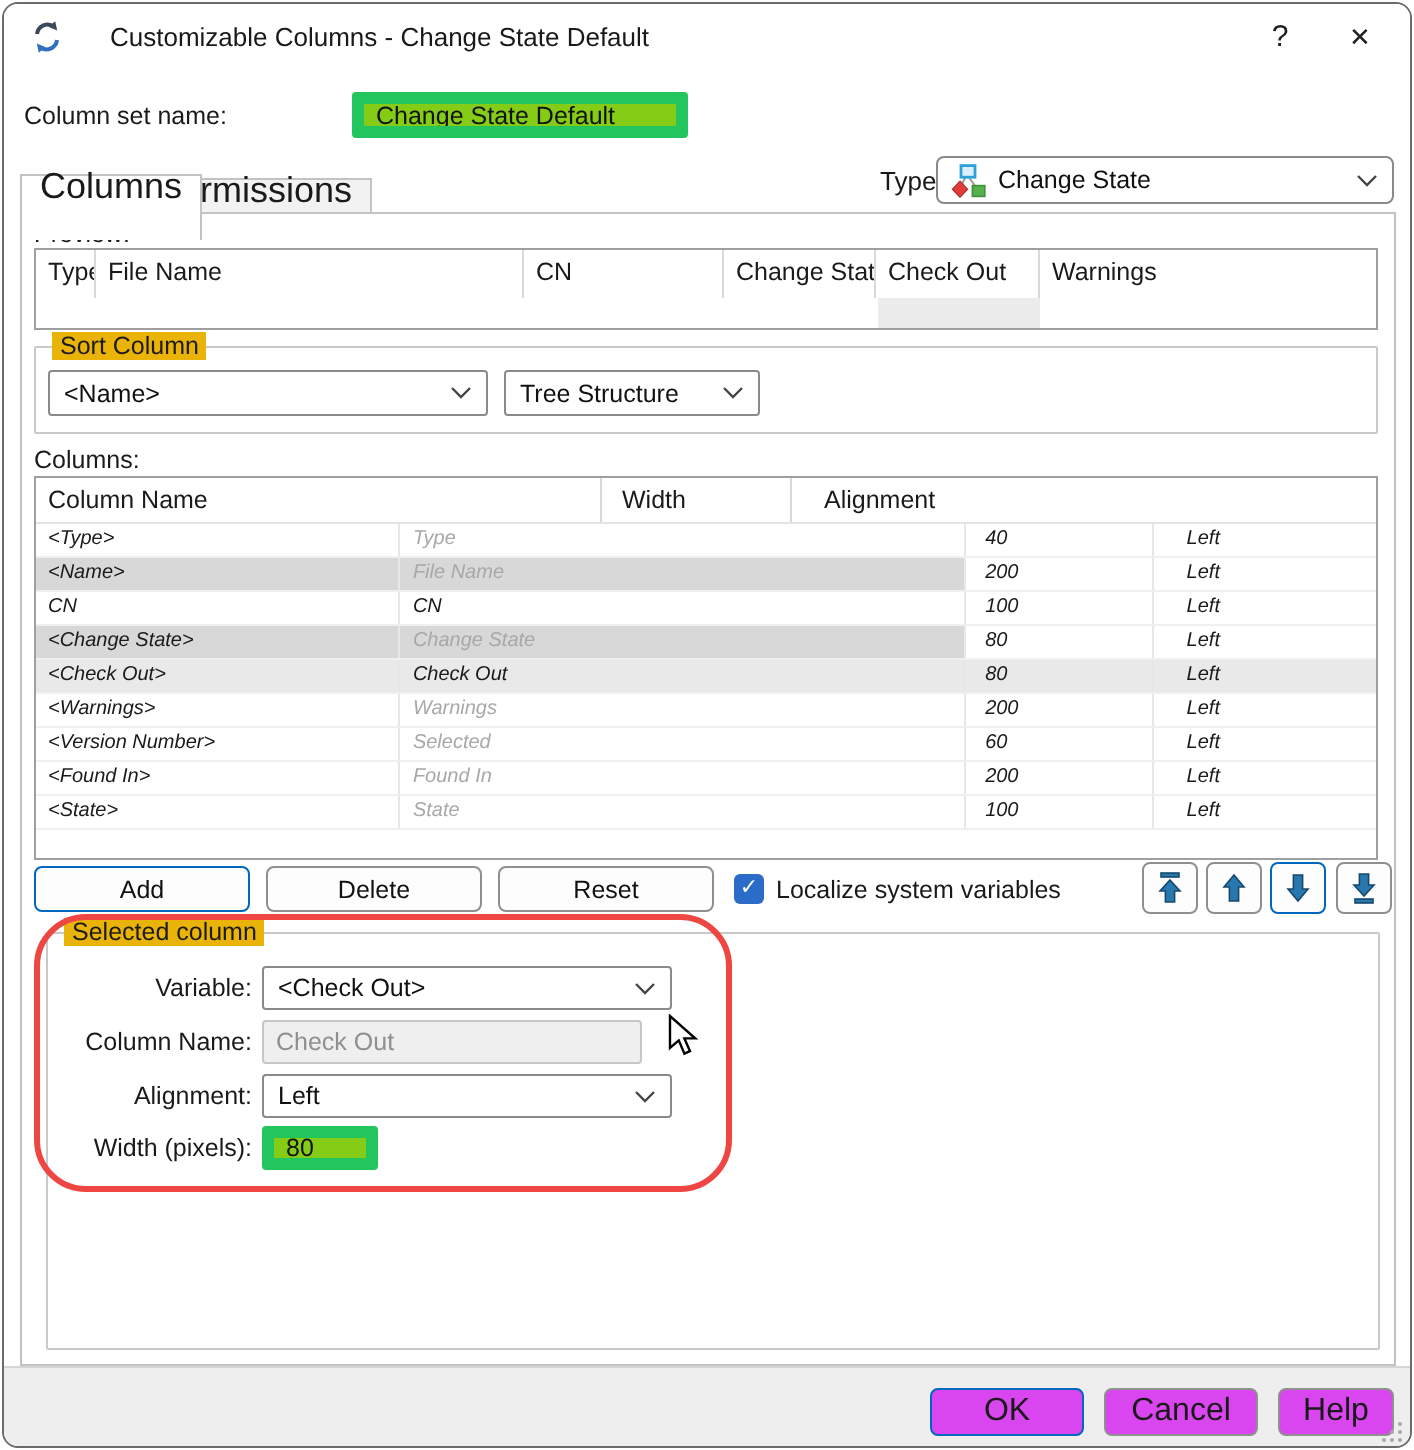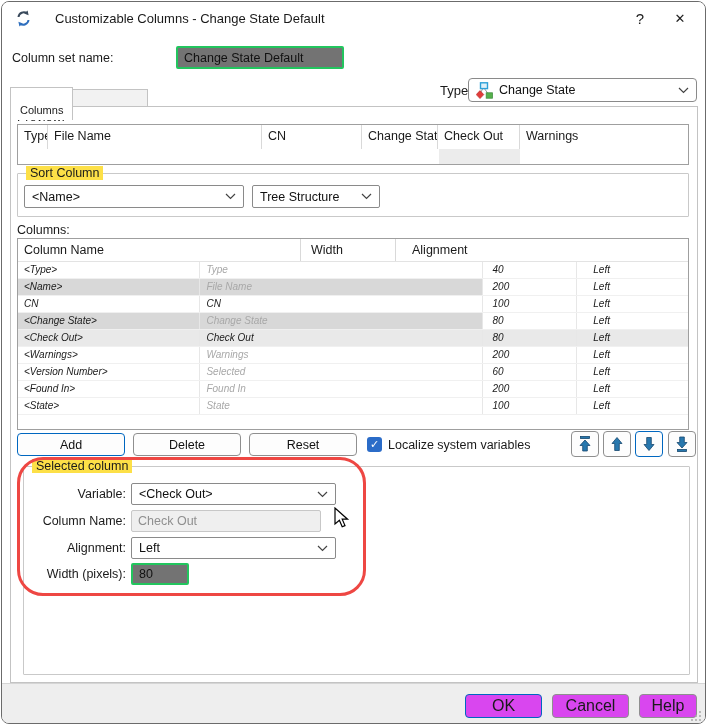--- a/index.html
+++ b/index.html
@@ -11,37 +11,37 @@
   }
   
   .titlebar { position:absolute; left:0; top:0; width:100%; height:33px; background:#fff; display:flex; align-items:center; }
   .titlebar .appicon { margin-left:13px; width:17px; height:17px; }
   .titlebar .title { margin-left:23px; font-size:13px; color:#191919; }
   .cap-btn { position:absolute; top:0; width:34px; height:32px; display:flex; align-items:center; justify-content:center; font-size:14px; color:#202020; cursor:default; }
   .cap-help { right:48px; font-size:15px; }
   .cap-close { right:8px; font-size:13px; }
   
   .lbl { position:absolute; white-space:nowrap; }
-  .txtbox { position:absolute; border:2px solid #22c55e; border-radius:2px; background:#737373; font-family:"Liberation Sans",sans-serif; font-size:12.5px; padding:0 6px; color:#111; }
+  .txtbox { position:absolute; border:6px solid #22c55e; border-radius:2px; background:#84cc16; font-family:"Liberation Sans",sans-serif; font-size:12.5px; padding:0 6px; color:#111; }
   .combo { position:absolute; border:1px solid #8a8a8a; border-radius:3px; background:#fff; display:flex; align-items:center; padding:0 7px; font-size:12.5px; color:#111; }
   .combo .cval { flex:1; white-space:nowrap; overflow:hidden; }
   .combo svg.chev { flex:none; }
   
-  .tab { position:absolute; border:1px solid #c3c3c3; border-bottom:none; background:#f2f2f2; padding:16px 9px; font-size:11px; display:flex; align-items:flex-start; }
+  .tab { position:absolute; border:1px solid #c3c3c3; border-bottom:none; background:#f2f2f2; padding:16px 9px; font-size:18px; display:flex; align-items:flex-end; }
   .tab.active { background:#fff; z-index:3; }
   .tabpage { position:absolute; left:8px; top:104px; width:688px; height:577px; border:1px solid #c3c3c3; background:#fff; z-index:1; }
   
   .pv-box { position:absolute; left:6px; top:17px; width:672px; height:41px; border:1px solid #9f9f9f; background:#fff; }
   .pv-head { display:flex; height:24px; }
   .pv-cell { padding:4px 0 0 6px; font-size:12.5px; border-right:1px solid #d9d9d9; white-space:nowrap; overflow:hidden; }
   .pv-cell.last { border-right:none; flex:1; }
   .pv-selblock { position:absolute; left:421px; top:24px; width:81px; height:15px; background:#ececec; }
   
   .groupbox { position:absolute; border:1px solid #c9c9c9; border-radius:1px; }
-  .groupbox > .glegend { position:absolute; top:-8px; left:8px; background:#fde047; padding:0 4px; font-size:12.5px; white-space:nowrap; }
+  .groupbox > .glegend { position:absolute; top:-8px; left:8px; background:#eab308; padding:0 4px; font-size:12.5px; white-space:nowrap; }
   
   .ctable { position:absolute; left:6px; top:131px; width:672px; height:192px; border:1px solid #9f9f9f; background:#fff; overflow:hidden; }
   .thead { display:flex; height:23px; border-bottom:1px solid #e3e3e3; }
   .thc { padding-top:4px; font-size:12.5px; border-right:1px solid #d9d9d9; }
   .thc:last-child { border-right:none; }
   .trow { display:flex; height:17px; line-height:16px; font-size:10px; border-bottom:1px solid #f0f0f0;font-style:italic; }
   .td { overflow:hidden; white-space:nowrap; border-right:1px solid #e7e7e7; }
   .td:last-child { border-right:none; }
   .c1 { width:183px; padding-left:6px; }
   .c2 { width:283px; padding-left:6px; }

